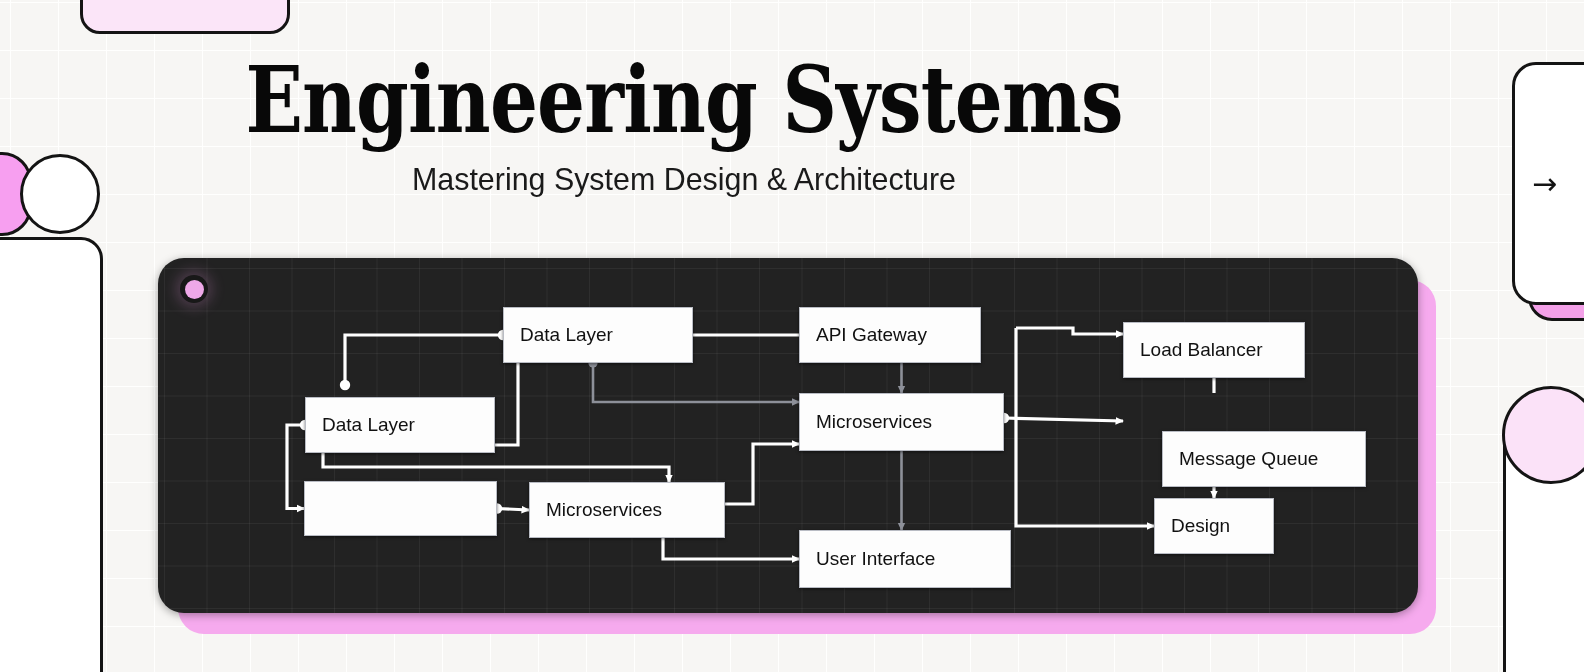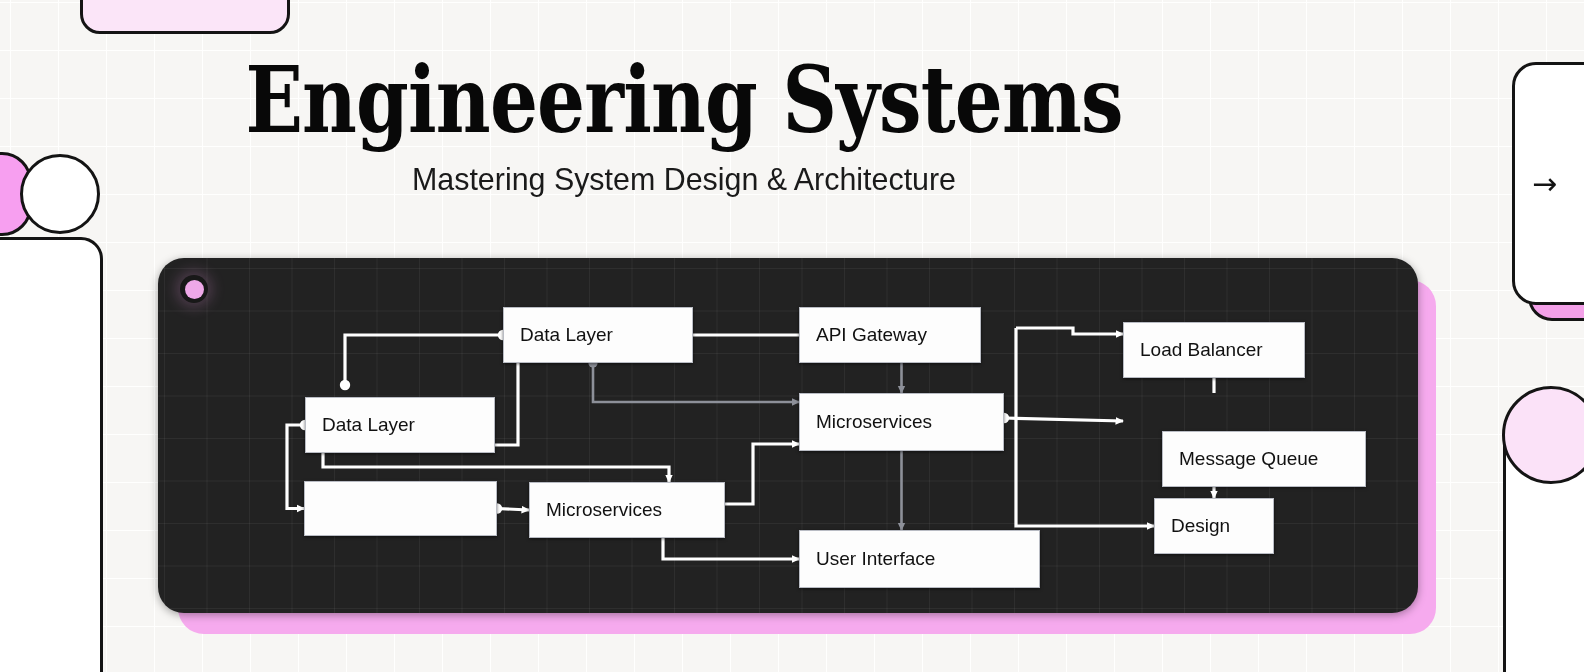--- a/index.html
+++ b/index.html
@@ -282,21 +282,21 @@
       </div>
       <div class="node-box" style="left: 146px; top: 223px; width: 193px; height: 55px;">
         <span class="node-label"></span>
       </div>
       <div class="node-box" style="left: 371px; top: 224px; width: 196px; height: 56px;">
         <span class="node-label">Microservices</span>
       </div>
       <div class="node-box" style="left: 996px; top: 240px; width: 120px; height: 56px;">
         <span class="node-label">Design</span>
       </div>
-      <div class="node-box" style="left: 641px; top: 272px; width: 241px; height: 58px;">
+      <div class="node-box" style="left: 641px; top: 272px; width: 212px; height: 58px;">
         <span class="node-label">User Interface</span>
       </div>
     </div>
 </div>
 
 <div id="status-dot-outer">
   <div id="status-dot-inner"></div>
 </div>
 
 </body></html>

